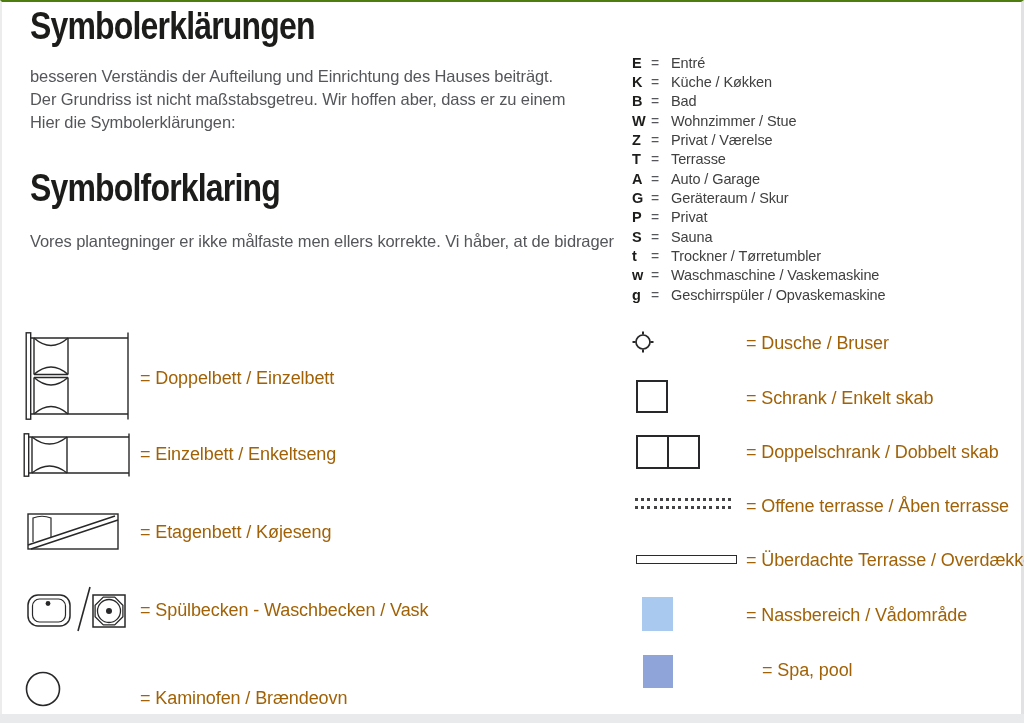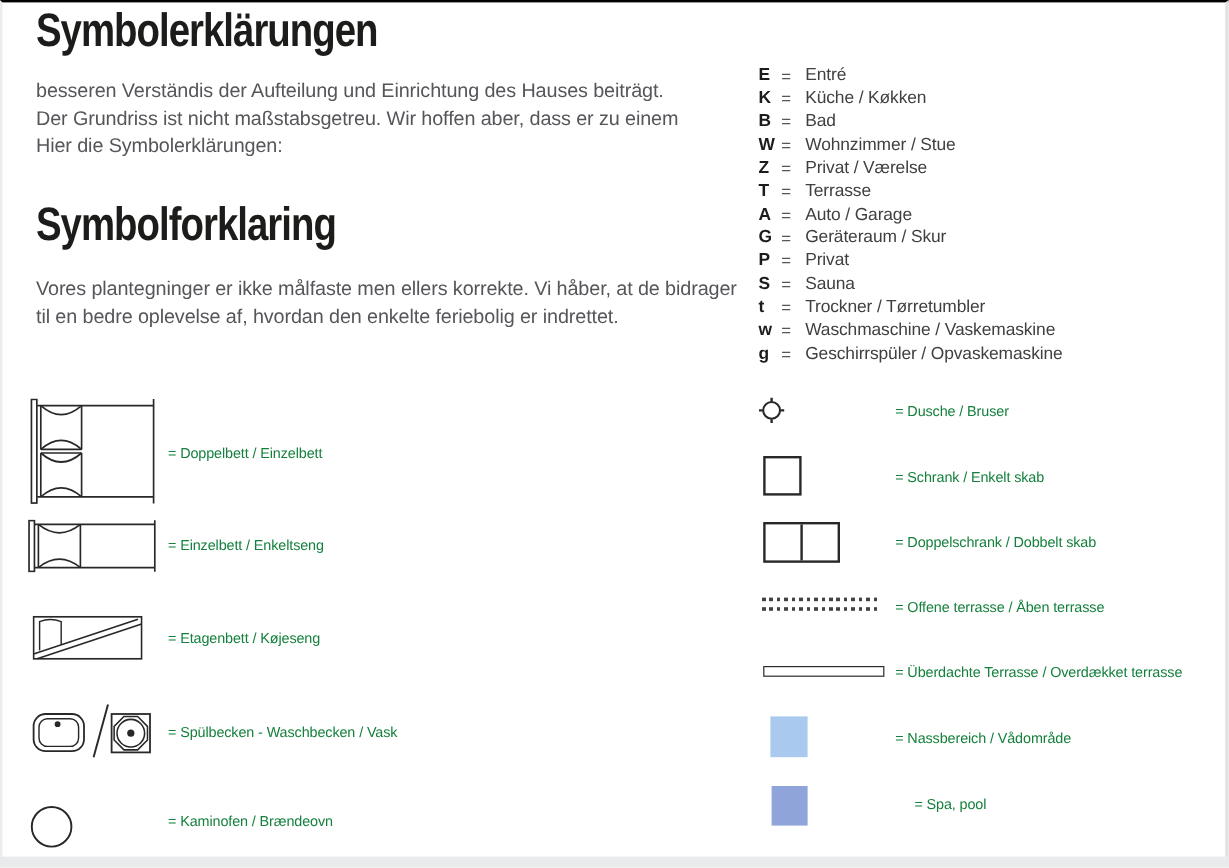--- a/index.html
+++ b/index.html
@@ -3,42 +3,42 @@
 <meta charset="utf-8">
 <style>
   html,body{margin:0;padding:0;}
   body{
     width:1024px;height:723px;position:relative;background:#e9eaec;
     font-family:"Liberation Sans","DejaVu Sans",sans-serif;
     overflow:hidden;
   }
   .page{
     position:absolute;left:0;top:0;right:0;bottom:9px;background:#ffffff;
-    border-top:2px solid #000000;border-left:2px solid #ececec;border-right:3px solid #e2e2e4;
+    border-top:2px solid #4d7c0f;border-left:2px solid #ececec;border-right:3px solid #e2e2e4;
     box-sizing:border-box;
   }
   .title{
     position:absolute;left:28px;margin:0;
     font-size:39px;font-weight:700;color:#1c1c1b;letter-spacing:-1px;
     transform:scaleX(0.82);transform-origin:0 50%;white-space:nowrap;
   }
   #title-de{top:2px;}
   #title-da{top:164px;}
   .para{
     position:absolute;left:28px;font-size:16.5px;line-height:23px;color:#55565a;
     white-space:nowrap;letter-spacing:-0.1px;
   }
   #para-de{top:63px;}
   #para-da{top:228px;}
   .codes{position:absolute;left:630px;top:51px;}
   .code-row{display:flex;align-items:center;height:19.35px;}
   .code-letter{width:19px;font-size:14.5px;font-weight:700;color:#1c1c1b;}
   .code-eq{width:12px;font-size:14px;color:#55565a;}
   .code-label{padding-left:8px;font-size:14.5px;color:#404040;white-space:nowrap;letter-spacing:-0.1px;}
-  .lbl{position:absolute;font-size:12px;line-height:20px;color:#15803d;white-space:nowrap;letter-spacing:-0.1px;}
+  .lbl{position:absolute;font-size:18px;line-height:20px;color:#a16207;white-space:nowrap;letter-spacing:-0.1px;}
   .sym{position:absolute;}
   svg{display:block;}
   .box{position:absolute;box-sizing:border-box;border:2px solid #28282a;background:#fff;}
   #cab-single{left:634px;top:378px;width:32px;height:33px;}
   #cab-double{left:634px;top:433px;width:64px;height:34px;}
   #cab-double .divider{position:absolute;left:50%;top:0;bottom:0;width:2px;background:#28282a;transform:translateX(-1px);}
   .dotrow{height:3px;background:repeating-linear-gradient(90deg,#434345 0 3px,transparent 3px 6.2px);}
   #terrace-open{left:633px;top:496px;width:97px;}
   #terrace-open .dotrow + .dotrow{margin-top:5px;}
   #terrace-covered{left:634px;top:553px;width:101px;height:9px;border:1.5px solid #2b2b2d;box-sizing:border-box;background:#fff;position:absolute;}
@@ -59,21 +59,20 @@
   <div class="para" id="para-de">
     <div>besseren Verständis der Aufteilung und Einrichtung des Hauses beiträgt.</div>
     <div>Der Grundriss ist nicht maßstabsgetreu. Wir hoffen aber, dass er zu einem</div>
     <div>Hier die Symbolerklärungen:</div>
   </div>
 
   <h1 class="title" id="title-da">Symbolforklaring</h1>
 
   <div class="para" id="para-da">
     <div>Vores plantegninger er ikke målfaste men ellers korrekte. Vi håber, at de bidrager</div>
-    <div>til en bedre oplevelse af, hvordan den enkelte feriebolig er indrettet.</div>
   </div>
 
   <div class="codes">
     <div class="code-row">
         <span class="code-letter">E</span>
         <span class="code-eq">=</span>
         <span class="code-label">Entré</span>
       </div>
     <div class="code-row">
         <span class="code-letter">K</span>
@@ -178,21 +177,21 @@
       <circle cx="83" cy="26" r="3" fill="#28282a" stroke="none"></circle>
     </svg>
   </div>
   <div class="lbl lbl-left" style="top:598px;">= Spülbecken - Waschbecken / Vask</div>
 
   <div class="sym" style="left:22px;top:668px;">
     <svg width="38" height="38" viewBox="0 0 38 38" fill="none" stroke="#28282a" stroke-width="1.6">
       <circle cx="19" cy="19" r="16.5"></circle>
     </svg>
   </div>
-  <div class="lbl lbl-left" style="top:672px;">= Kaminofen / Brændeovn</div>
+  <div class="lbl lbl-left" style="top:686px;">= Kaminofen / Brændeovn</div>
 
   <div class="sym" style="left:629px;top:328px;">
     <svg width="24" height="24" viewBox="0 0 24 24" fill="none" stroke="#28282a" stroke-width="1.7">
       <circle cx="12" cy="12" r="7"></circle>
       <path d="M12,1.5 V4.6 M12,19.4 V22.5 M1.5,12 H4.6 M19.4,12 H22.5" stroke-width="2"></path>
     </svg>
   </div>
   <div class="lbl lbl-right" style="top:331px;">= Dusche / Bruser</div>
 
   <div class="box" id="cab-single"></div>

